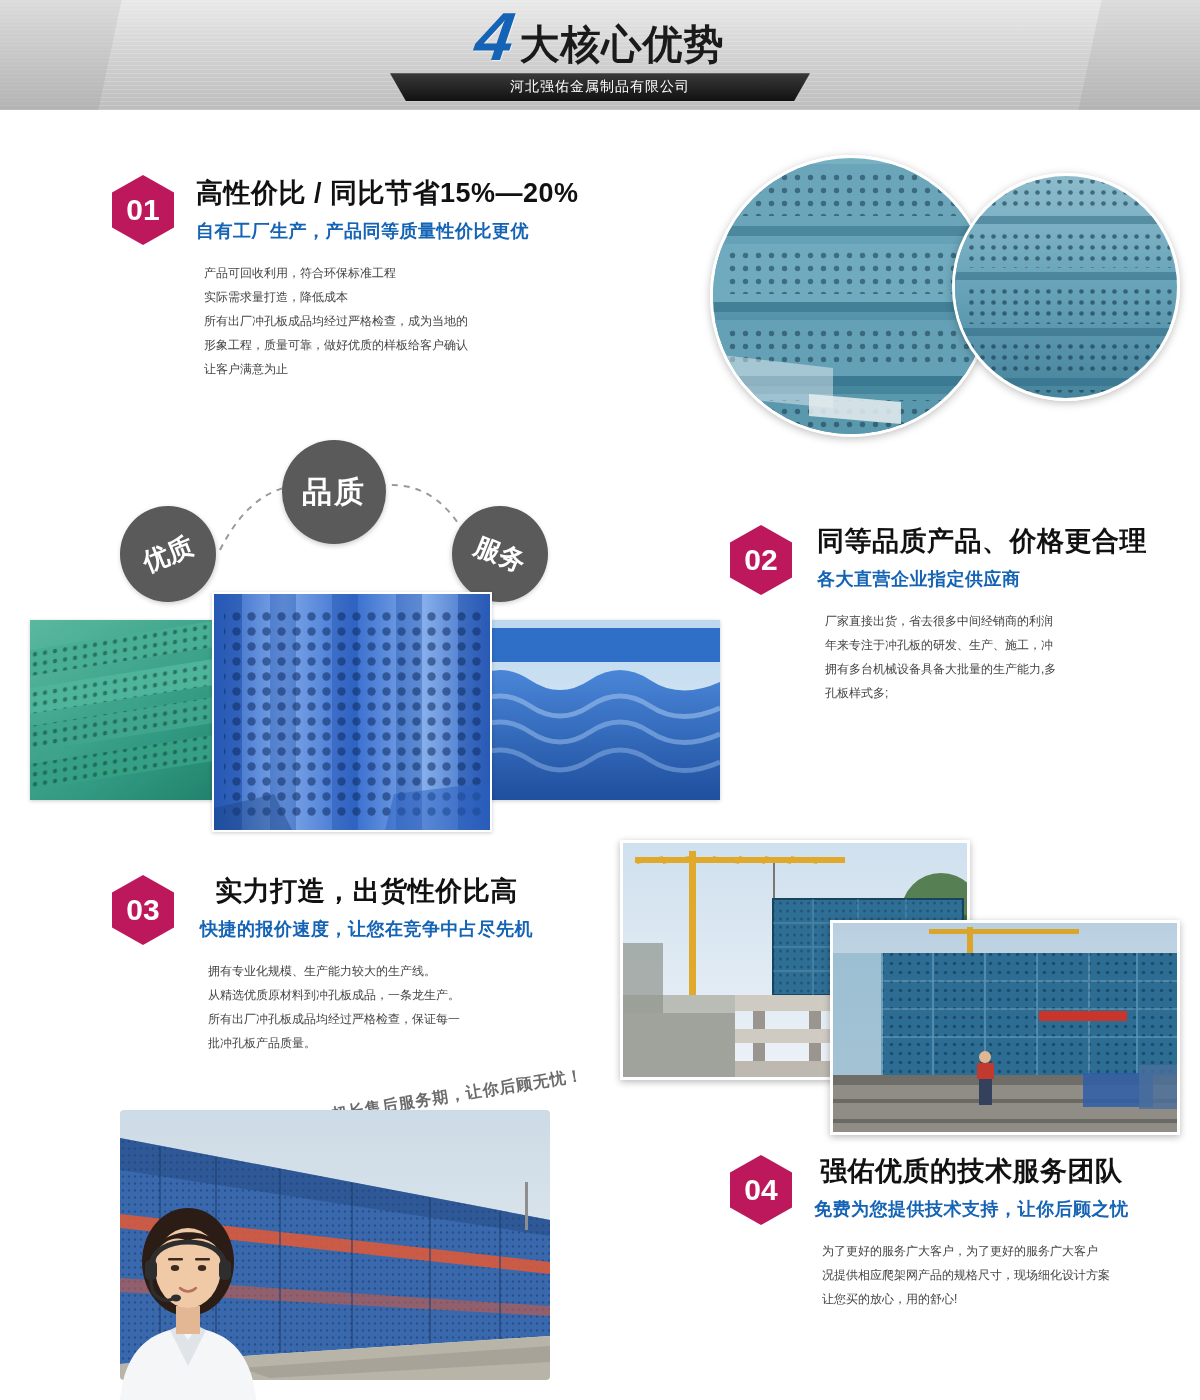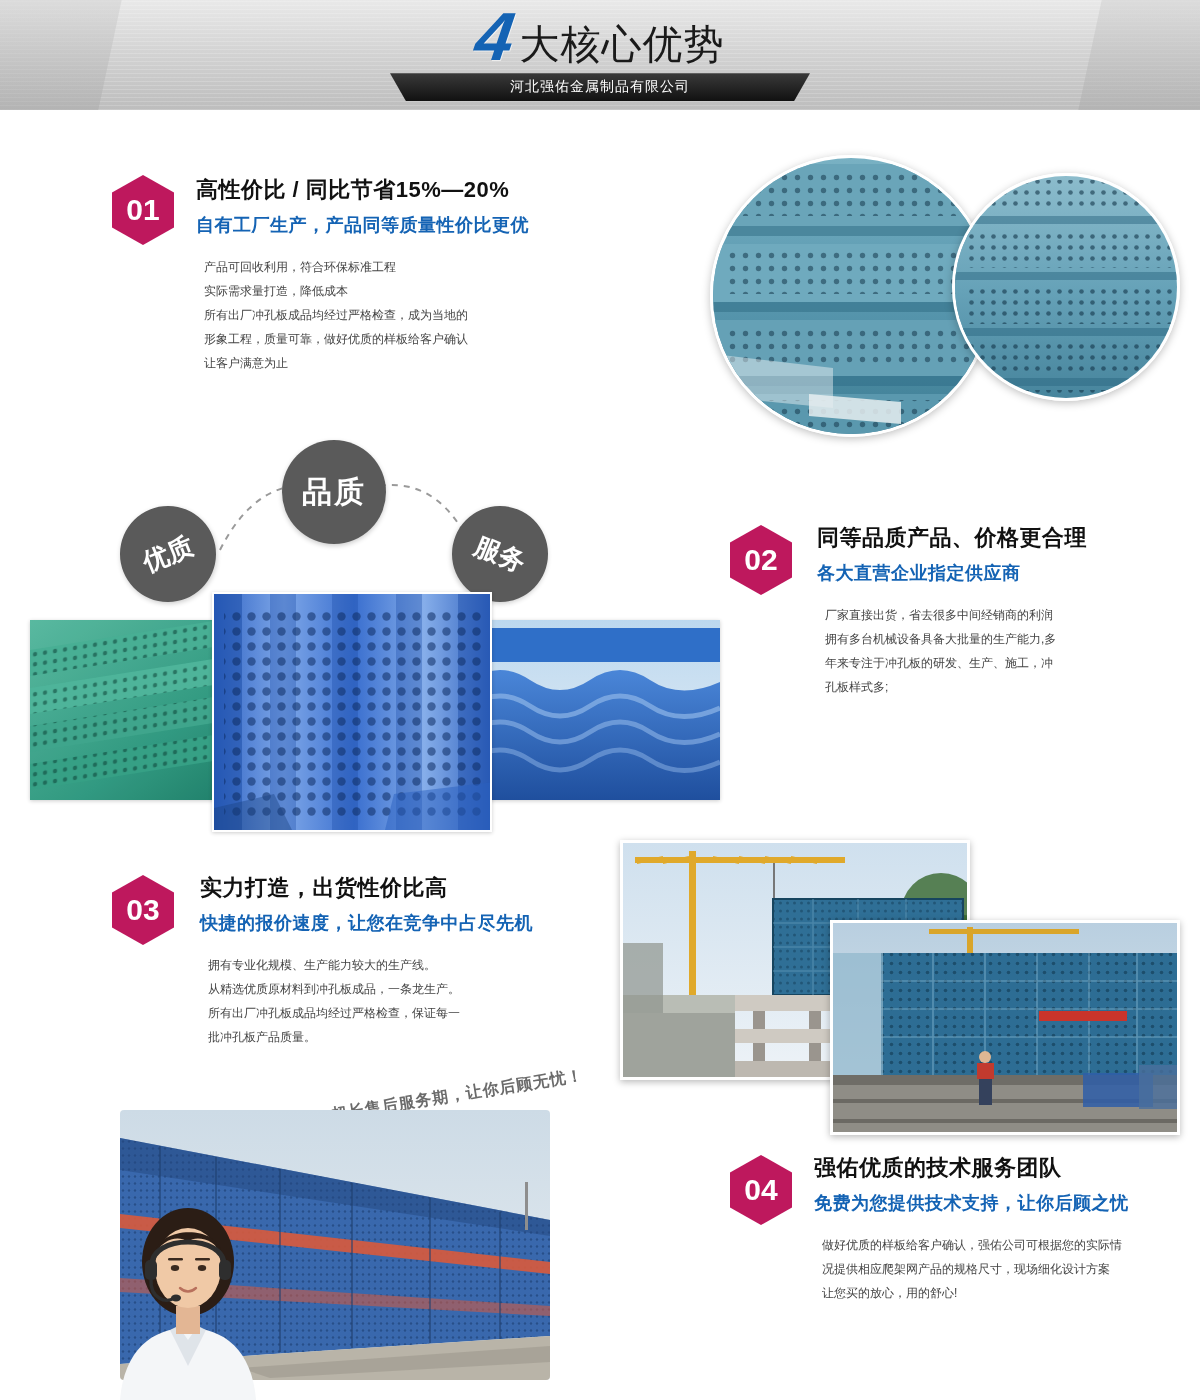--- a/index.html
+++ b/index.html
@@ -43,21 +43,21 @@
     font-size: 68px; font-weight: bold;
     color: #1463b4;
     font-style: italic;
     line-height: .92;
     letter-spacing: -2px;
     text-shadow: 1px 1px 0 rgba(255,255,255,.6);
     transform: skewX(-8deg);
     padding-right: 4px;
   }
   .title-main {
-    font-size: 40px; font-weight: normal; color: #1a1a1a;
+    font-size: 40px; font-weight: bold; color: #1a1a1a;
     letter-spacing: 1px; line-height: 1;
     padding-bottom: 3px;
   }
   .title-sub {
     font-size: 25px; font-weight: bold; color: #1a1a1a;
     padding-bottom: 5px; padding-left: 10px;
     letter-spacing: .5px;
   }
   .company-bar {
     position: relative;
@@ -82,22 +82,23 @@
   
   .hexnum {
     width: 62px; height: 70px;
     background: #be185d;
     clip-path: polygon(50% 0%, 100% 25%, 100% 75%, 50% 100%, 0% 75%, 0% 25%);
     color: #fff; font-size: 30px; font-weight: bold;
     display: flex; align-items: center; justify-content: center;
     flex: 0 0 auto;
   }
   .blk-title {
-    font-size: 22px; font-weight: bold; color: #111; line-height: 1.2;
+    font-size: 27px; font-weight: bold; color: #111; line-height: 1.2;
     letter-spacing: .5px;
+    text-align: center;
   }
   .blk-sub {
     font-size: 18px; font-weight: bold; color: #1463b4;
     margin-top: 10px; letter-spacing: .5px;
   }
   .blk-body {
     margin-top: 18px;
     font-size: 12px; color: #444; line-height: 2.0; margin-left: 8px;
   }
   .blk-body div { white-space: nowrap; }
@@ -359,22 +360,22 @@
   </div>
 </div>
 
 <div class="s2">
   <div class="hexnum">02</div>
   <div class="txt">
     <div class="blk-title">同等品质产品、价格更合理</div>
     <div class="blk-sub">各大直营企业指定供应商</div>
     <div class="blk-body">
       <div>厂家直接出货，省去很多中间经销商的利润</div>
+      <div>年来专注于冲孔板的研发、生产、施工，冲</div>
       <div>拥有多台机械设备具备大批量的生产能力,多</div>
-      <div>年来专注于冲孔板的研发、生产、施工，冲</div>
       <div>孔板样式多;</div>
     </div>
   </div>
 </div>
 
 <div class="s3">
   <div class="hexnum">03</div>
   <div class="txt">
     <div class="blk-title">实力打造，出货性价比高</div>
     <div class="blk-sub">快捷的报价速度，让您在竞争中占尽先机</div>
@@ -477,21 +478,21 @@
     </svg>
   </div>
 </div>
 
 <div class="s4">
   <div class="hexnum">04</div>
   <div class="txt">
     <div class="blk-title">强佑优质的技术服务团队</div>
     <div class="blk-sub">免费为您提供技术支持，让你后顾之忧</div>
     <div class="blk-body">
-      <div>做好优质的样板给客户确认，强佑公司可根据您的实际情</div>
+      <div>为了更好的服务广大客户，为了更好的服务广大客户</div>
       <div>况提供相应爬架网产品的规格尺寸，现场细化设计方案</div>
       <div>让您买的放心，用的舒心!</div>
     </div>
   </div>
 </div>
 
 <div class="s4-caption">超长售后服务期，让你后顾无忧！</div>
 
 <div class="s4-photo">
   <svg viewBox="0 0 430 270" width="430" height="270">

